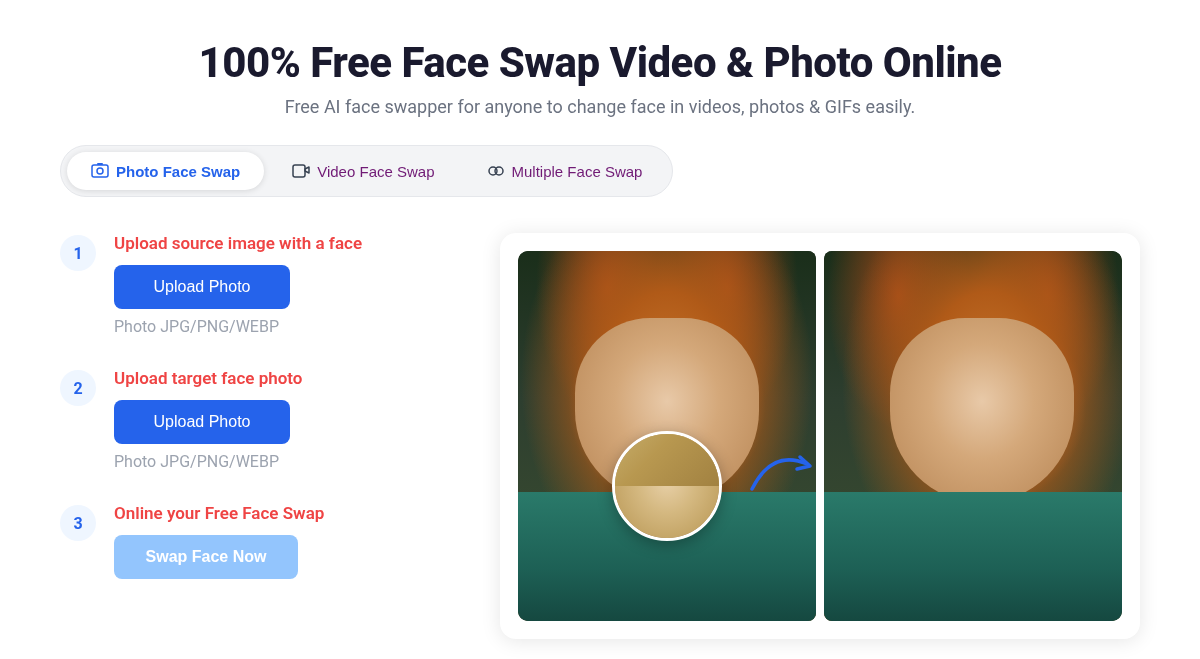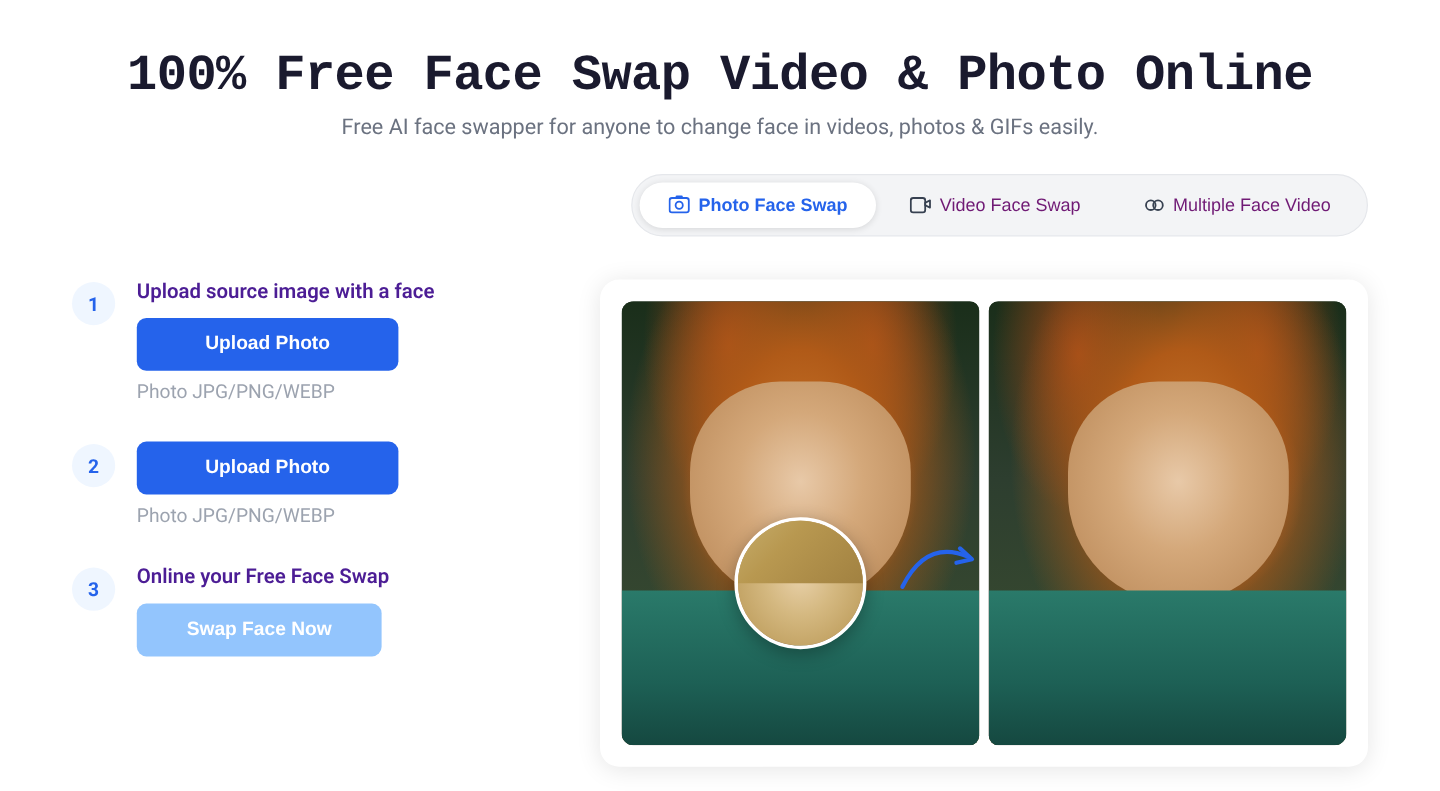--- a/index.html
+++ b/index.html
@@ -23,33 +23,32 @@
       margin-bottom: 28px;
     }
 
     .main-title {
       font-size: 42px;
       font-weight: 800;
       color: #1a1a2e;
       letter-spacing: -0.5px;
       line-height: 1.1;
       margin-bottom: 10px;
-      font-family: Liberation Mono, monospace;
     }
 
     .subtitle {
       font-size: 18px;
       color: #6b7280;
       font-weight: 400;
     }
 
     
     .tabs-container {
       display: flex;
-      justify-content: flex-end;
+      justify-content: flex-start;
       margin-bottom: 36px;
     }
 
     .tabs {
       display: flex;
       background: #f3f4f6;
       border-radius: 50px;
       padding: 6px;
       gap: 4px;
       border: 1px solid #e5e7eb;
@@ -120,51 +119,51 @@
       margin-top: 2px;
     }
 
     .step-content {
       flex: 1;
     }
 
     .step-label {
       font-size: 17px;
       font-weight: 600;
-      color: #4c1d95;
+      color: #ef4444;
       margin-bottom: 12px;
     }
 
     .upload-btn {
       background: #2563eb;
       color: #ffffff;
       border: none;
       border-radius: 8px;
       padding: 13px 0;
-      width: 218px;
+      width: 176px;
       font-size: 16px;
-      font-weight: 700;
+      font-weight: 400;
       cursor: pointer;
       display: block;
       text-align: center;
       margin-bottom: 8px;
     }
 
     .file-hint {
       font-size: 16px;
       color: #9ca3af;
     }
 
     .swap-btn {
       background: #93c5fd;
       color: #ffffff;
       border: none;
       border-radius: 8px;
       padding: 13px 0;
-      width: 204px;
+      width: 184px;
       font-size: 16px;
       font-weight: 600;
       cursor: pointer;
       display: block;
       text-align: center;
     }
 
     
     .right-panel {
       flex: 1;
@@ -327,21 +326,21 @@
         <span>Video Face Swap</span>
       </button>
 
       <button class="tab">
         <span class="tab-icon">
           <svg width="18" height="18" viewBox="0 0 18 18" fill="none">
             <circle cx="6" cy="9" r="4" stroke="#374151" stroke-width="1.5"></circle>
             <circle cx="12" cy="9" r="4" stroke="#374151" stroke-width="1.5"></circle>
           </svg>
         </span>
-        <span>Multiple Face Video</span>
+        <span>Multiple Face Swap</span>
       </button>
 
     </div>
   </div>
 
   <div class="content-area">
 
     <div class="left-panel">
 
       <div class="step-item">
@@ -349,20 +348,21 @@
         <div class="step-content">
           <div class="step-label">Upload source image with a face</div>
           <button class="upload-btn">Upload Photo</button>
           <div class="file-hint">Photo JPG/PNG/WEBP</div>
         </div>
       </div>
 
       <div class="step-item">
         <div class="step-number">2</div>
         <div class="step-content">
+          <div class="step-label">Upload target face photo</div>
           <button class="upload-btn">Upload Photo</button>
           <div class="file-hint">Photo JPG/PNG/WEBP</div>
         </div>
       </div>
 
       <div class="step-item">
         <div class="step-number">3</div>
         <div class="step-content">
           <div class="step-label">Online your Free Face Swap</div>
           <button class="swap-btn">Swap Face Now</button>

